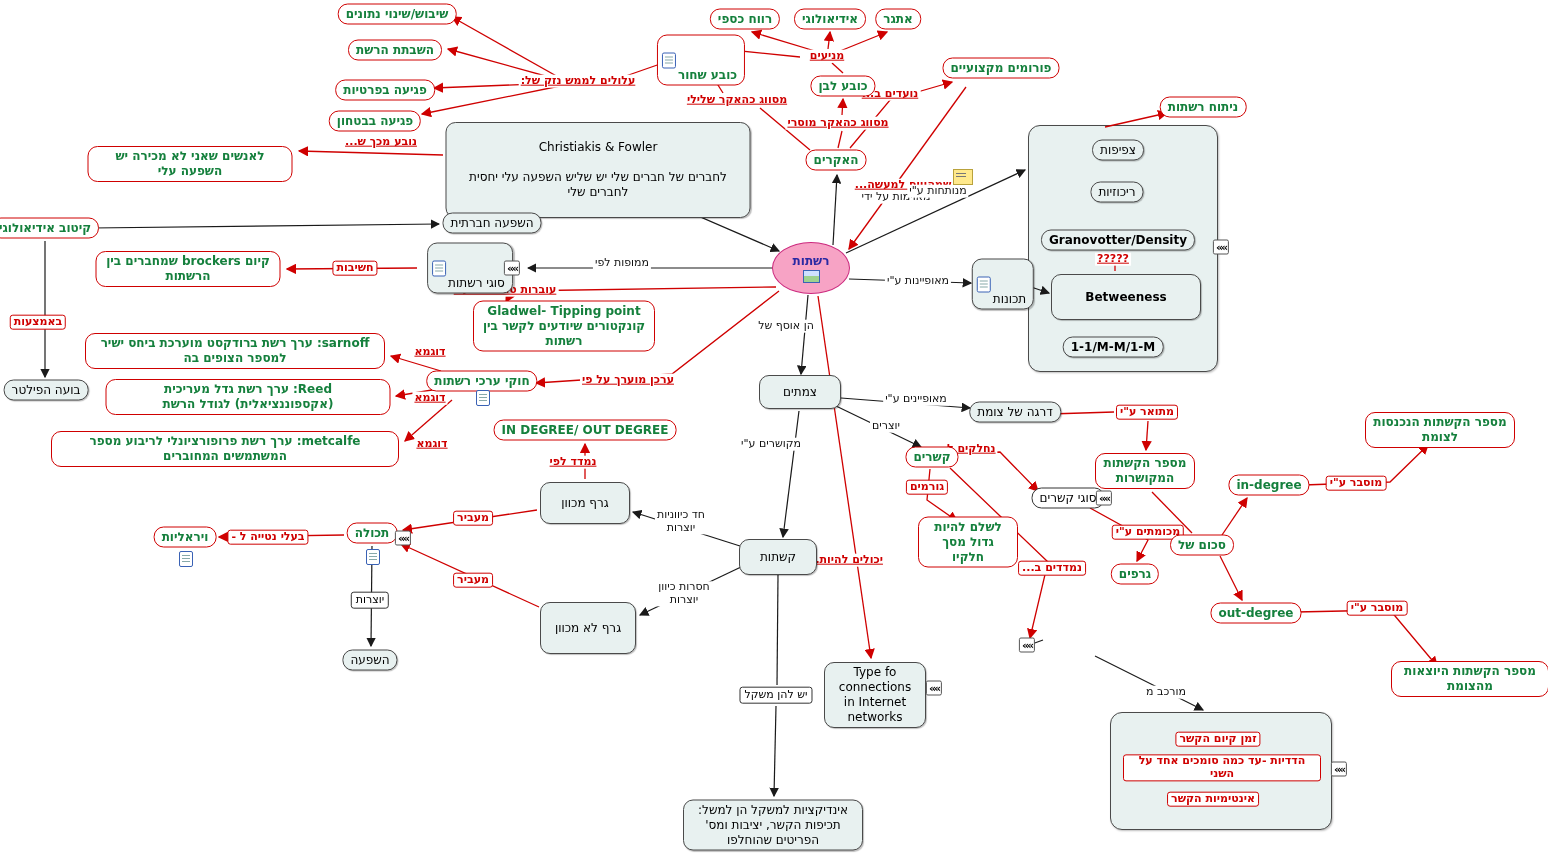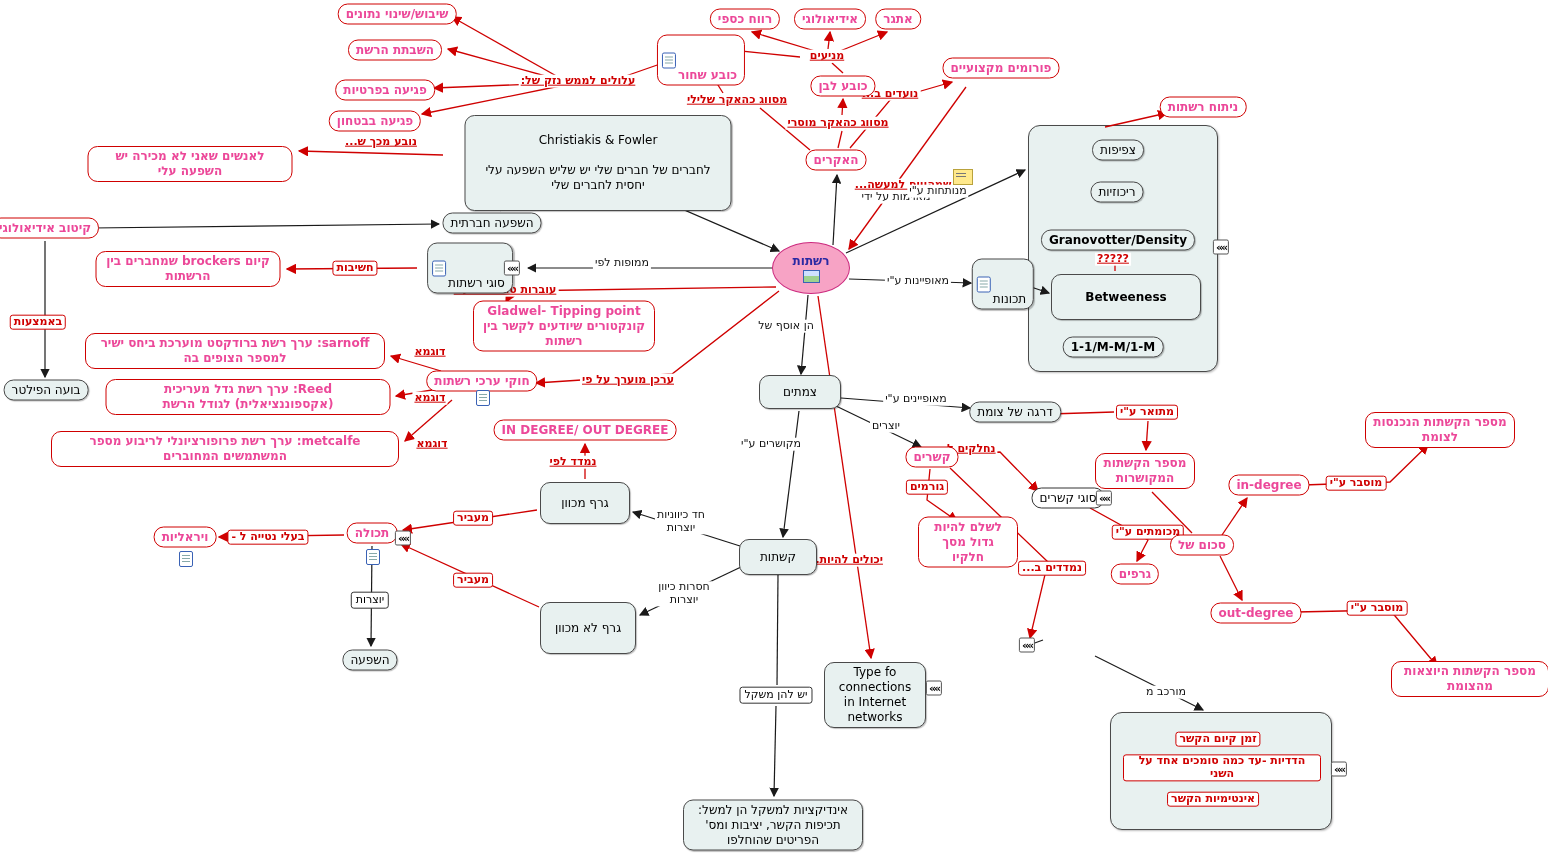--- a/index.html
+++ b/index.html
@@ -1,21 +1,21 @@
 <!DOCTYPE html>
 <html><head>
 <meta charset="utf-8">
 <style>
   html,body{margin:0;padding:0;background:#fff;font-family:"DejaVu Sans","Liberation Sans",sans-serif;}
   #canvas{position:relative;width:1548px;height:855px;background:#fff;overflow:hidden;}
   svg.wires{position:absolute;left:0;top:0;z-index:1;}
   .panel{position:absolute;background:#e8f1f0;border:1px solid #4a4a4a;border-radius:12px;z-index:0;box-shadow:1px 1px 2px rgba(0,0,0,.25);}
   .node{position:absolute;transform:translate(-50%,-50%);border-radius:10px;padding:2px 7px;font-size:12px;line-height:1.25;
         text-align:center;white-space:pre-line;z-index:3;box-sizing:border-box;}
-  .red{background:#fff;border:1.5px solid #cf0000;color:#ec4899;font-weight:700;}
+  .red{background:#fff;border:1.5px solid #cf0000;color:#15803d;font-weight:700;}
   .gray{background:#e8f1f0;border:1px solid #4a4a4a;color:#000;box-shadow:1px 1px 1px rgba(0,0,0,.25);}
   .whitebox{background:#fff;border:1px solid #333;color:#000;}
   .ellipse{background:#f7a3c5;border:1.5px solid #cc2a7e;color:#2929a3;font-weight:700;border-radius:50%;
            width:78px;height:52px;display:flex;flex-direction:column;align-items:center;justify-content:center;gap:1px;padding:0;}
   .lbl{position:absolute;transform:translate(-50%,-50%);font-size:11px;z-index:2;text-align:center;white-space:pre-line;background:#fff;padding:0 2px;line-height:1.15;}
   .black{color:#111;}
   .redu{color:#cf0000;font-weight:700;text-decoration:underline;}
   .redbox{color:#cf0000;font-weight:700;border:1px solid #cf0000;border-radius:3px;padding:0 3px;}
   .blackbox{color:#000;border:1px solid #333;border-radius:3px;padding:1px 4px;}
   .chev{position:absolute;transform:translate(-50%,-50%);z-index:4;font-size:11px;font-weight:700;color:#000;border:1px solid #555;background:#fff;padding:0 2px;border-radius:2px;}
@@ -147,21 +147,21 @@
 
   <div class="node red" style="left:1203px;top:107px;">ניתוח רשתות</div>
   <div class="node gray" style="left:1118px;top:150px;">צפיפות</div>
   <div class="node gray" style="left:1117px;top:192px;">ריכוזיות</div>
   <div class="node gray" style="left:1118px;top:240px;font-weight:700;" dir="ltr">Granovotter/Density</div>
   <span class="lbl redu" style="left:1113px;top:259px;">?????</span>
   <div class="node gray" style="left:1126px;top:297px;width:150px;height:46px;font-weight:700;display:flex;align-items:center;justify-content:center;" dir="ltr">Betweeness</div>
   <div class="node gray" style="left:1113px;top:347px;font-weight:700;" dir="ltr">1-1/M-M/1-M</div>
   <span class="chev" style="left:1221px;top:247px;"></span>
 
-  <div class="node gray" style="left:598px;top:163px;width:267px;">
+  <div class="node gray" style="left:598px;top:170px;width:305px;">
     <div dir="ltr">Christiakis &amp; Fowler</div>
     <div>לחברים של חברים שלי יש שליש השפעה עלי יחסית לחברים שלי</div>
   </div>
   <div class="node gray" style="left:492px;top:223px;">השפעה חברתית</div>
   <div class="node red" style="left:45px;top:228px;">קיטוב אידיאולוגי</div>
   <div class="node red" style="left:188px;top:269px;width:185px;">קיום brockers שמחברים בין הרשתות</div>
   <div class="node gray" style="left:46px;top:390px;">בועה הפילטר</div>
   <span class="lbl black" style="left:618px;top:201px;">דרגות השפעה</span>
   <span class="lbl black" style="left:622px;top:263px;">ממופות לפי</span>
   <span class="lbl redbox" style="left:355px;top:268px;">חשיבות</span>

